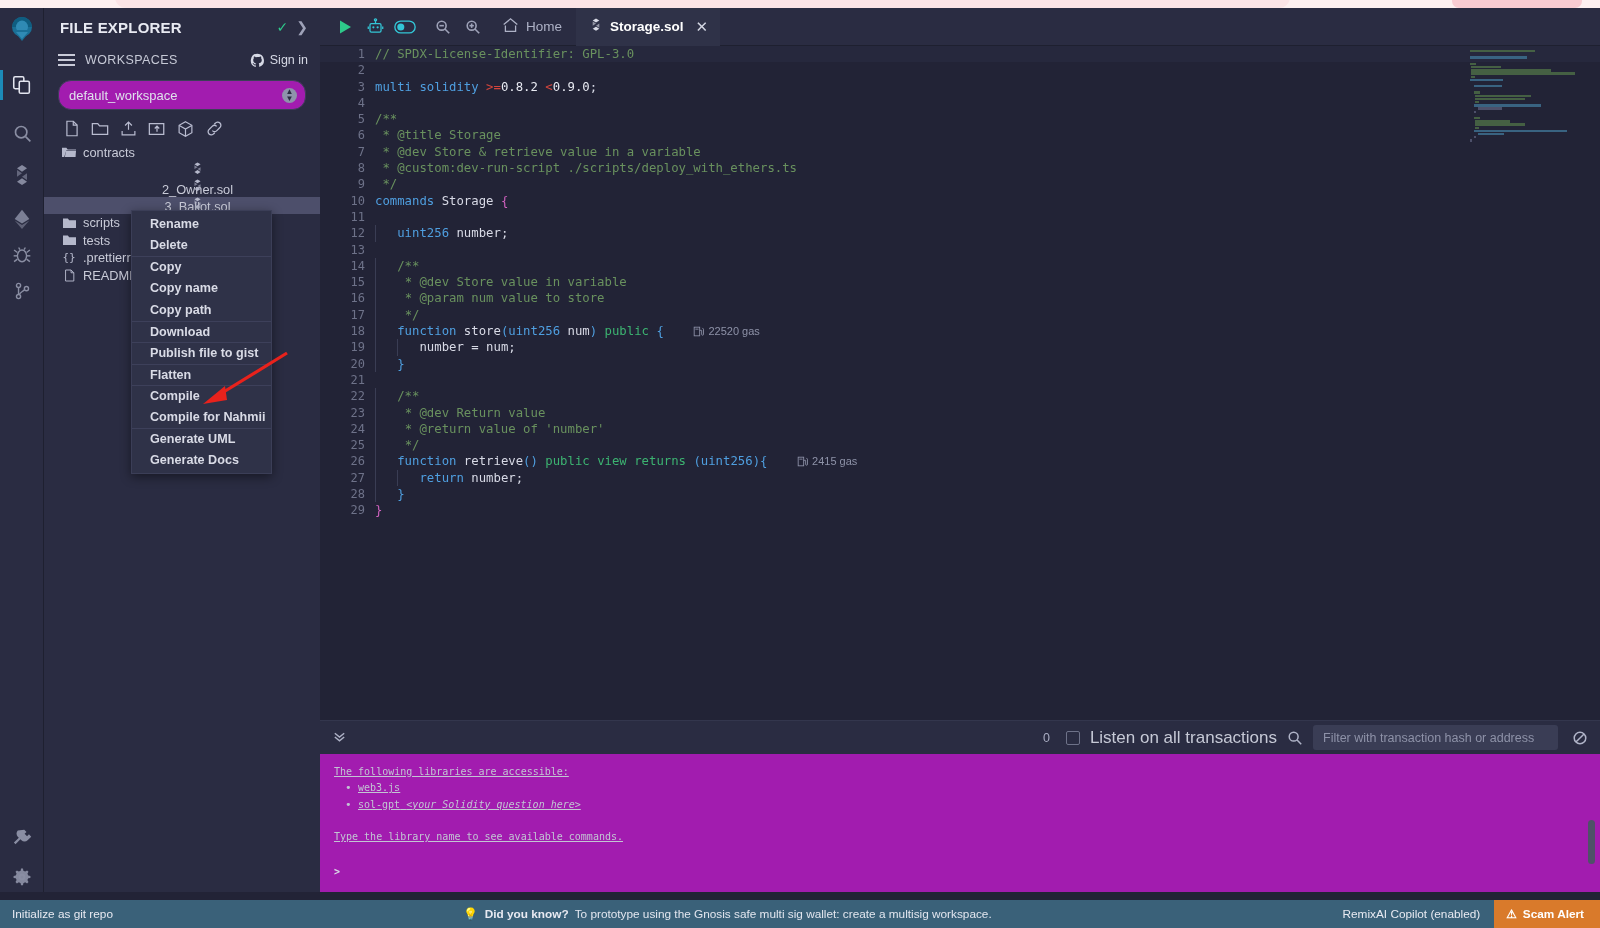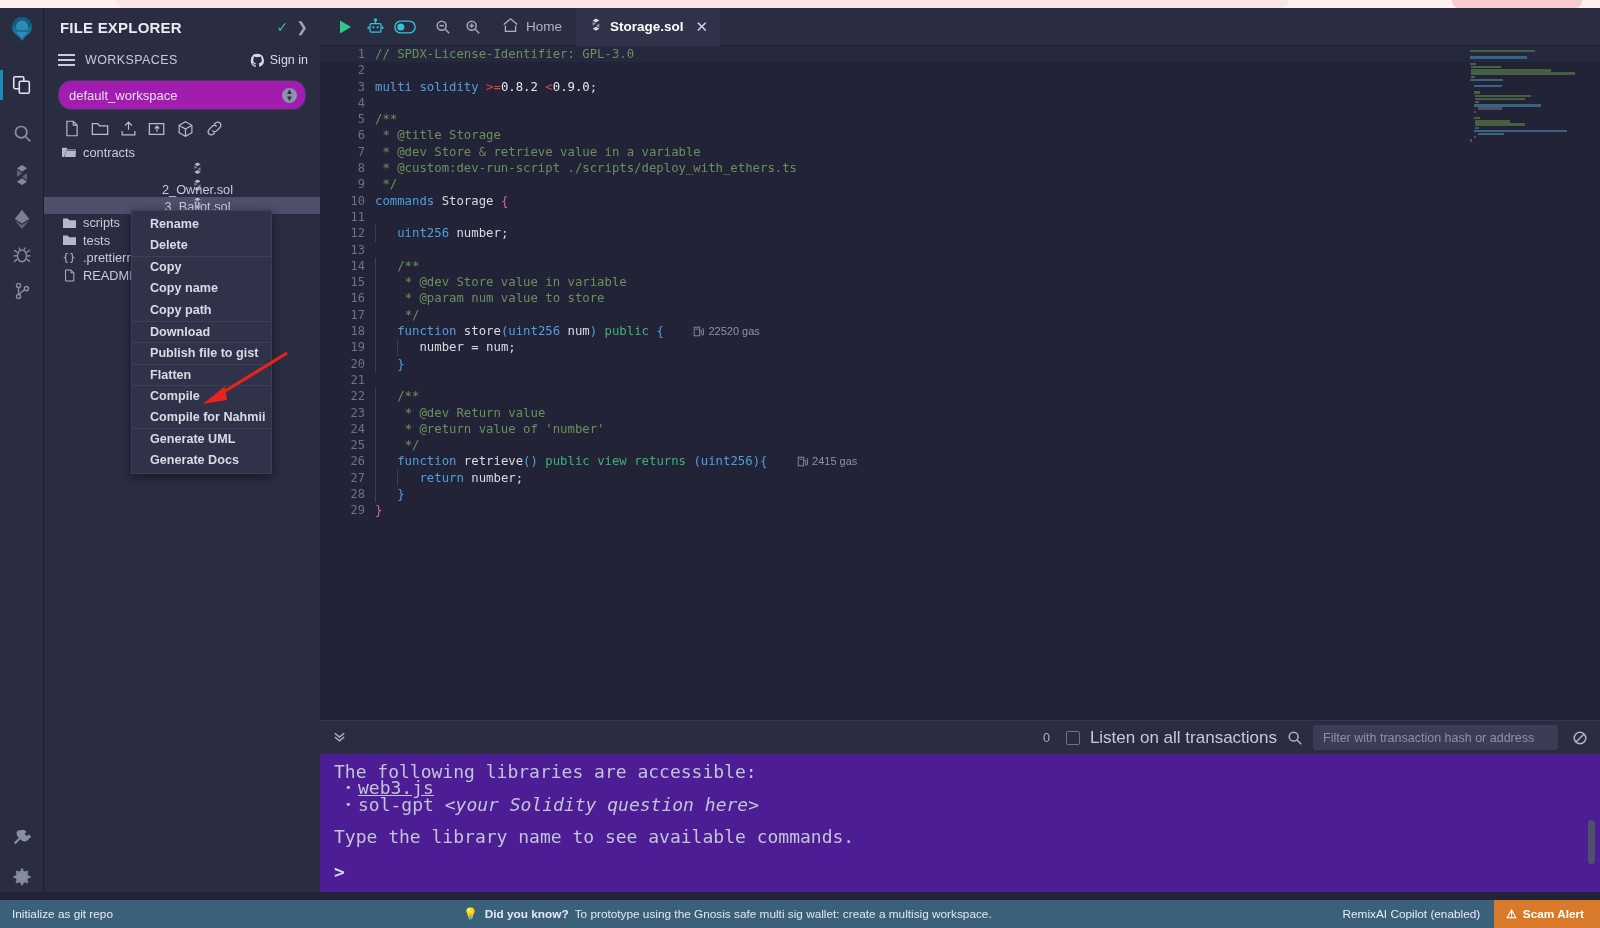--- a/index.html
+++ b/index.html
@@ -209,23 +209,23 @@
   #tx-filter {
     width: 245px; height: 25px; background: #3a3d55; border: none; border-radius: 3px;
     color: #bfc2d2; font-size: 12.5px; padding: 0 10px;
     font-family: "Liberation Sans", sans-serif;
   }
   #tx-filter::placeholder { color: #8e92a8; }
   .term-clear { color: #b0b4c8; display: flex; align-items: center; padding: 0 4px; }
 
   #term-body {
     position: absolute; left: 0; top: 33px; right: 0; bottom: 0;
-    background: #4c1d95; overflow: hidden;
-    font-family: "DejaVu Sans Mono", monospace; font-size: 18px; line-height: 16.3px;
-    color: #c2c5d3; padding: 10px 0 0 14px;
+    background: #a21caf; overflow: hidden;
+    font-family: "DejaVu Sans Mono", monospace; font-size: 10px; line-height: 16.3px;
+    color: #c2c5d3; padding: 10px 0 0 14px; text-decoration: underline;
   }
   #term-body .tl { white-space: pre; }
   #term-body ul { list-style: none; }
   #term-body li { position: relative; padding-left: 24px; }
   #term-body li:before {
     content: "•"; position: absolute; left: 11px; color: #c2c5d3; font-size: 11px;
   }
   #term-body a { color: #c2c5d3; text-decoration: underline; }
   #term-body .ital { font-style: italic; }
   #prompt { position: absolute; left: 14px; bottom: 12px; color: #d9dbe6; font-weight: bold; }

